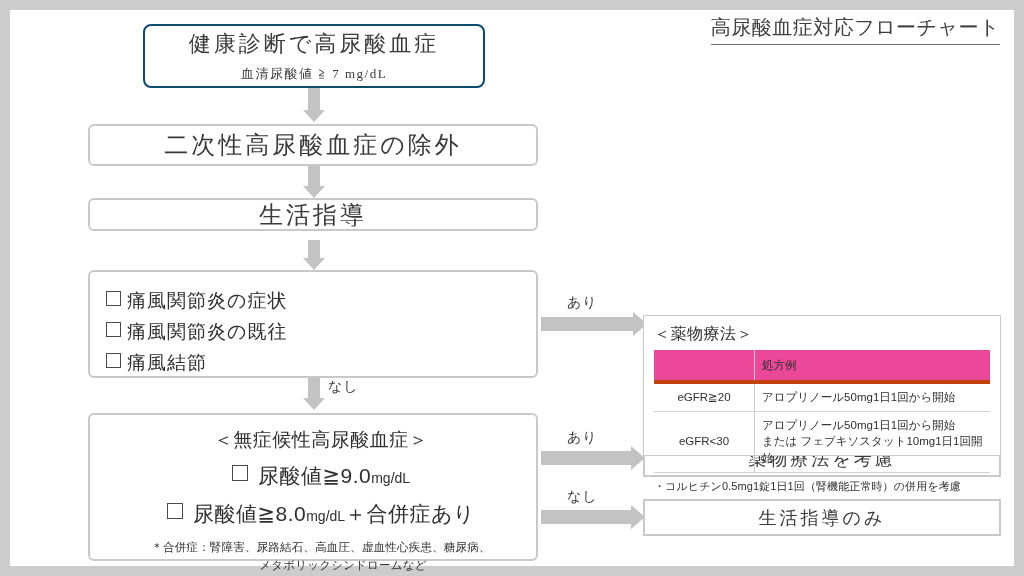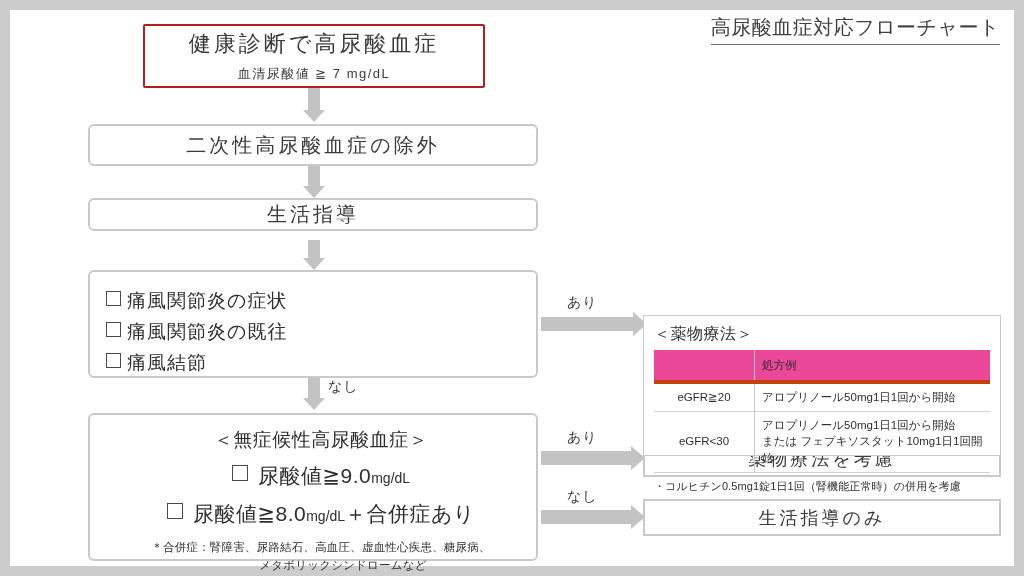--- a/index.html
+++ b/index.html
@@ -38,22 +38,23 @@
 
   
   .box {
     position: absolute;
     box-sizing: border-box;
     background: #ffffff;
     border: 2px solid #c9c9c9;
     border-radius: 6px;
   }
   .box.strong {
-    border: 2px solid #b91c1c;
-    border-radius: 2px;
+    border: 2px solid #0c4a6e;
+    border-radius: 8px;
+    font-family: Liberation Serif, serif;
   }
   .box.square {
     border: 2px solid #c9c9c9;
     border-radius: 0;
   }
   .box-center {
     display: flex;
     flex-direction: column;
     align-items: center;
     justify-content: center;
@@ -66,21 +67,21 @@
     letter-spacing: 3px;
     color: #3a3a3a;
   }
   .t-sub {
     font-size: 13px;
     letter-spacing: 1.5px;
     color: #3a3a3a;
     margin-top: 6px;
   }
   .t-plain {
-    font-size: 20px;
+    font-size: 24px;
     letter-spacing: 3px;
     color: #3a3a3a;
   }
 
   
   .list-box {
     padding: 14px 0 0 16px;
     box-sizing: border-box;
   }
   .li {

